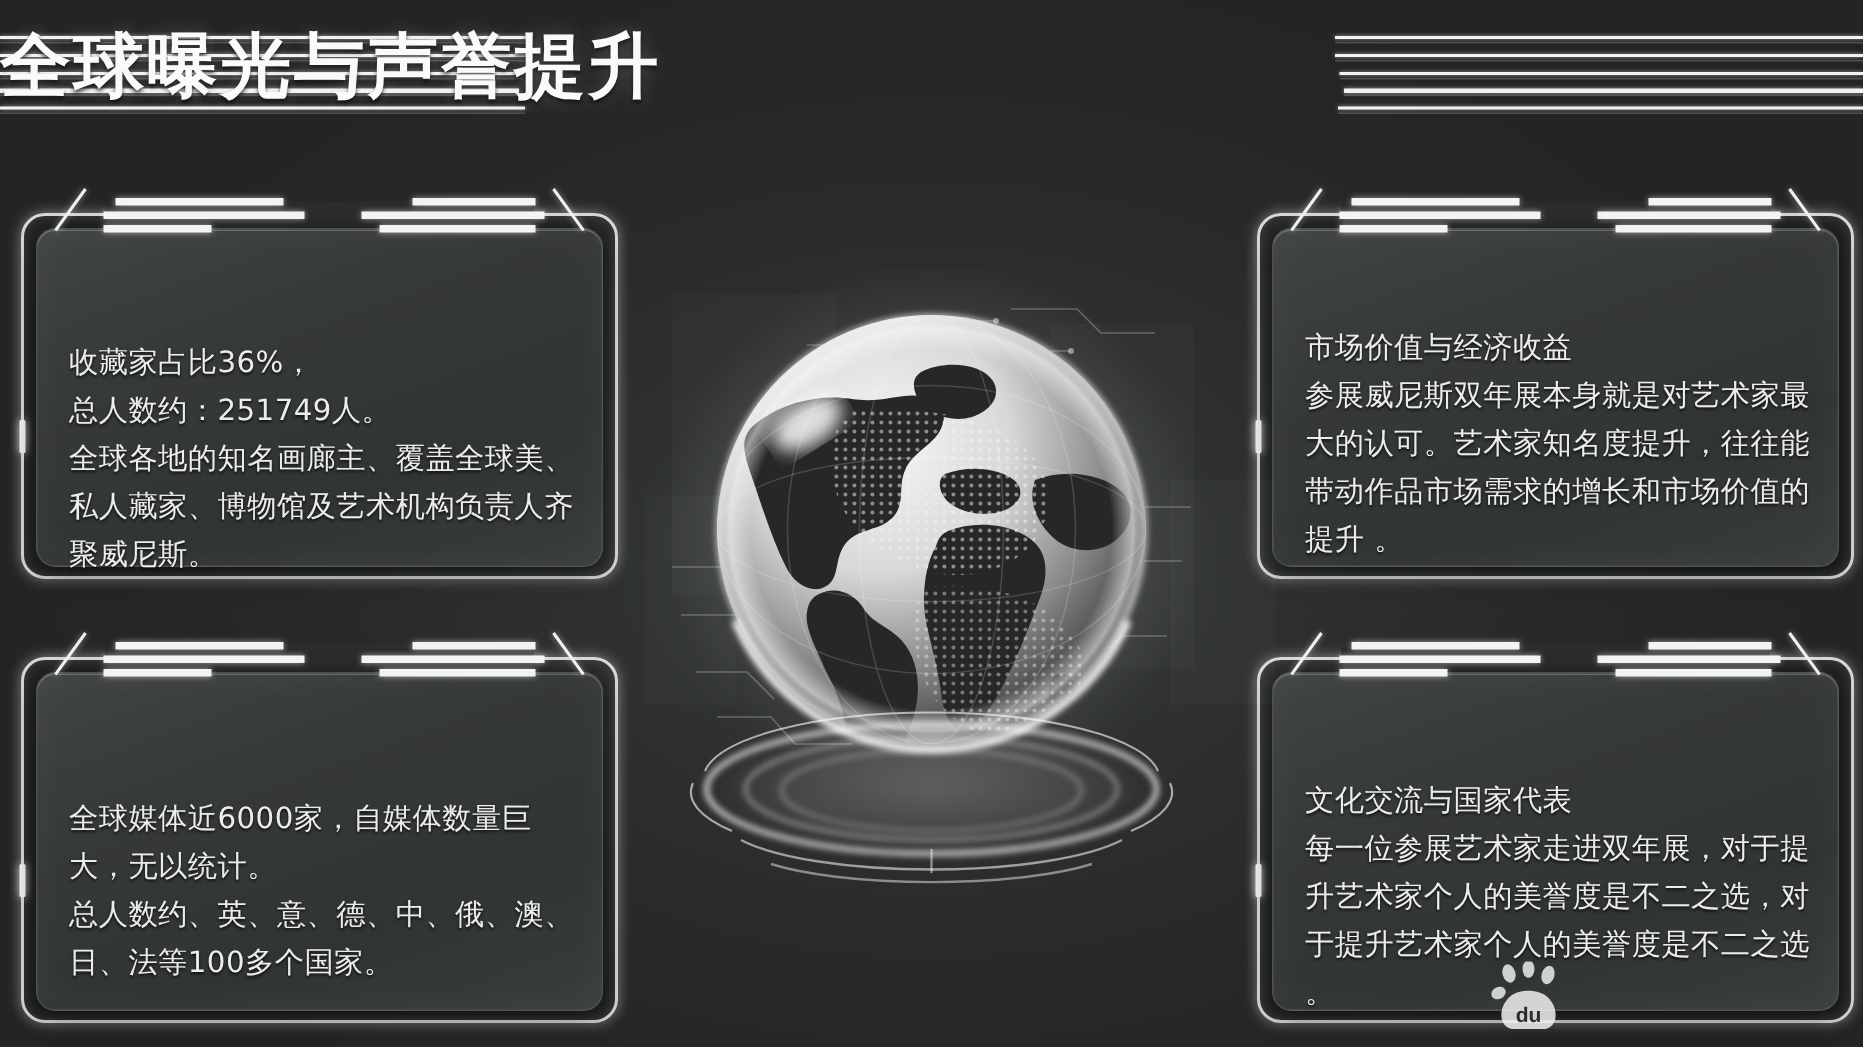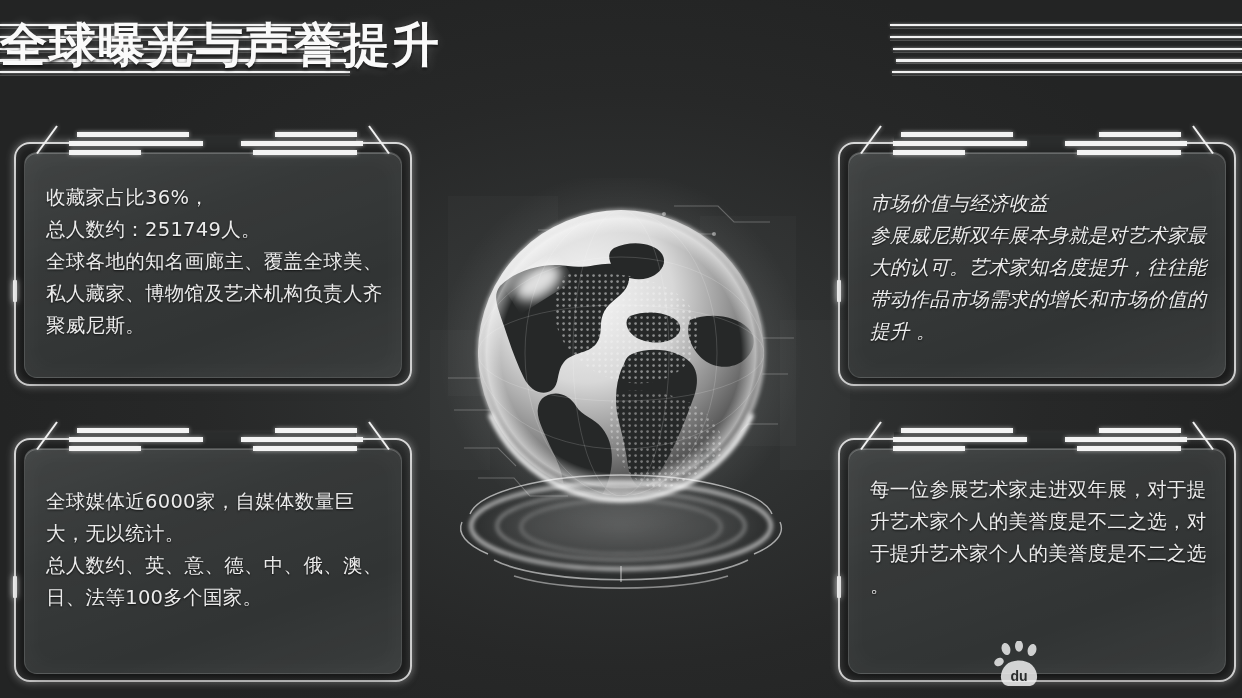--- a/index.html
+++ b/index.html
@@ -179,24 +179,25 @@
   
   .card-text {
     position: absolute;
     left: 32px;
     right: 20px;
     color: #ececec;
     font-size: 19.5px;
     line-height: 32px;
     text-shadow: 0 1px 2px rgba(0,0,0,0.75);
     letter-spacing: 0.3px;
+    margin-top: 44px;
   }
   .card-wrap.tl .card-text { top: 54px; }
   .card-wrap.bl .card-text { top: 62px; }
-  .card-wrap.tr .card-text { top: 60px; font-style: italic; }
+  .card-wrap.tr .card-text { top: 44px; }
   .card-wrap.br .card-text { top: 50px; }
 
   .card-text p { margin: 0; }
 
   
   #globe-stage {
     position: absolute;
     left: 418px;
     top: 178px;
     width: 406px;
@@ -314,20 +315,21 @@
       <div class="slash lft"></div>
       <div class="slash rgt"></div>
       <div class="bar l1"></div>
       <div class="bar l2"></div>
       <div class="bar l3"></div>
       <div class="bar r1"></div>
       <div class="bar r2"></div>
       <div class="bar r3"></div>
     </div>
     <div class="card-text">
+      <p>文化交流与国家代表</p>
       <p>每一位参展艺术家走进双年展，对于提升艺术家个人的美誉度是不二之选，对于提升艺术家个人的美誉度是不二之选 。</p>
     </div>
   </div>
 
   <div id="globe-stage">
     <svg id="globe-svg" width="406" height="420" viewBox="0 0 406 420">
       <defs>
         <radialGradient id="gSphere" cx="38%" cy="30%" r="72%">
           <stop offset="0%" stop-color="#f6f6f6"></stop>
           <stop offset="42%" stop-color="#d8d8d8"></stop>

